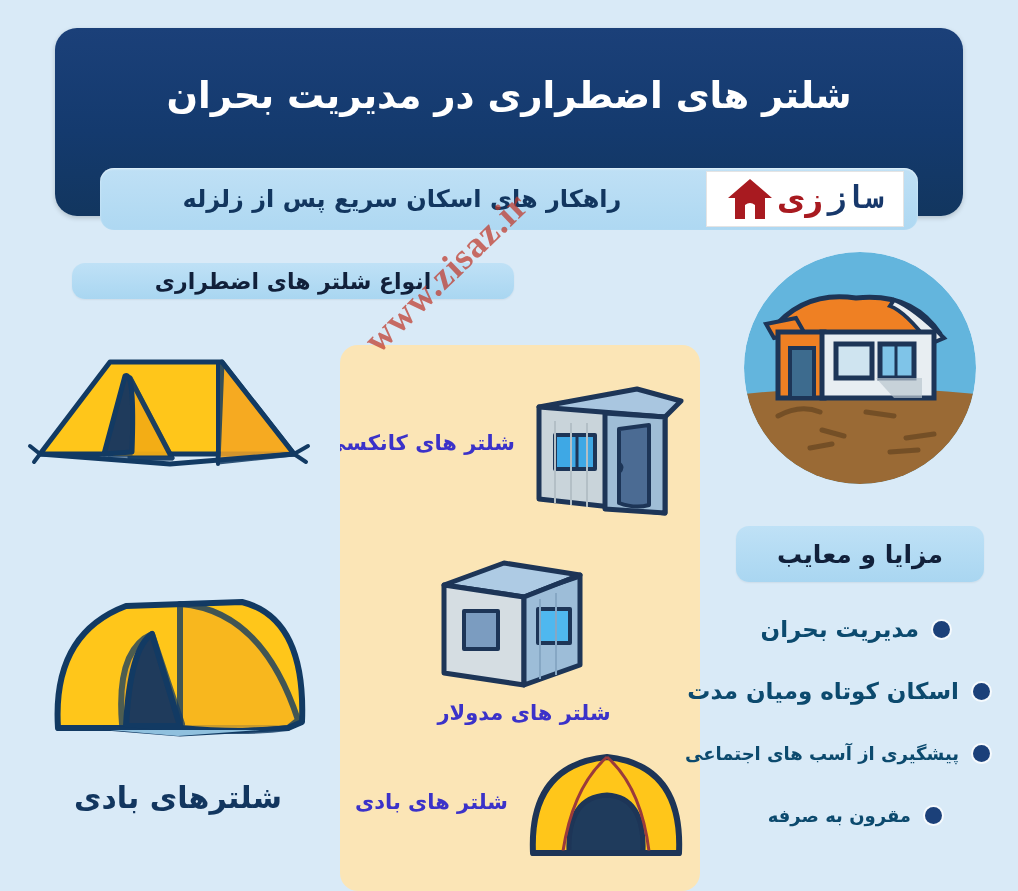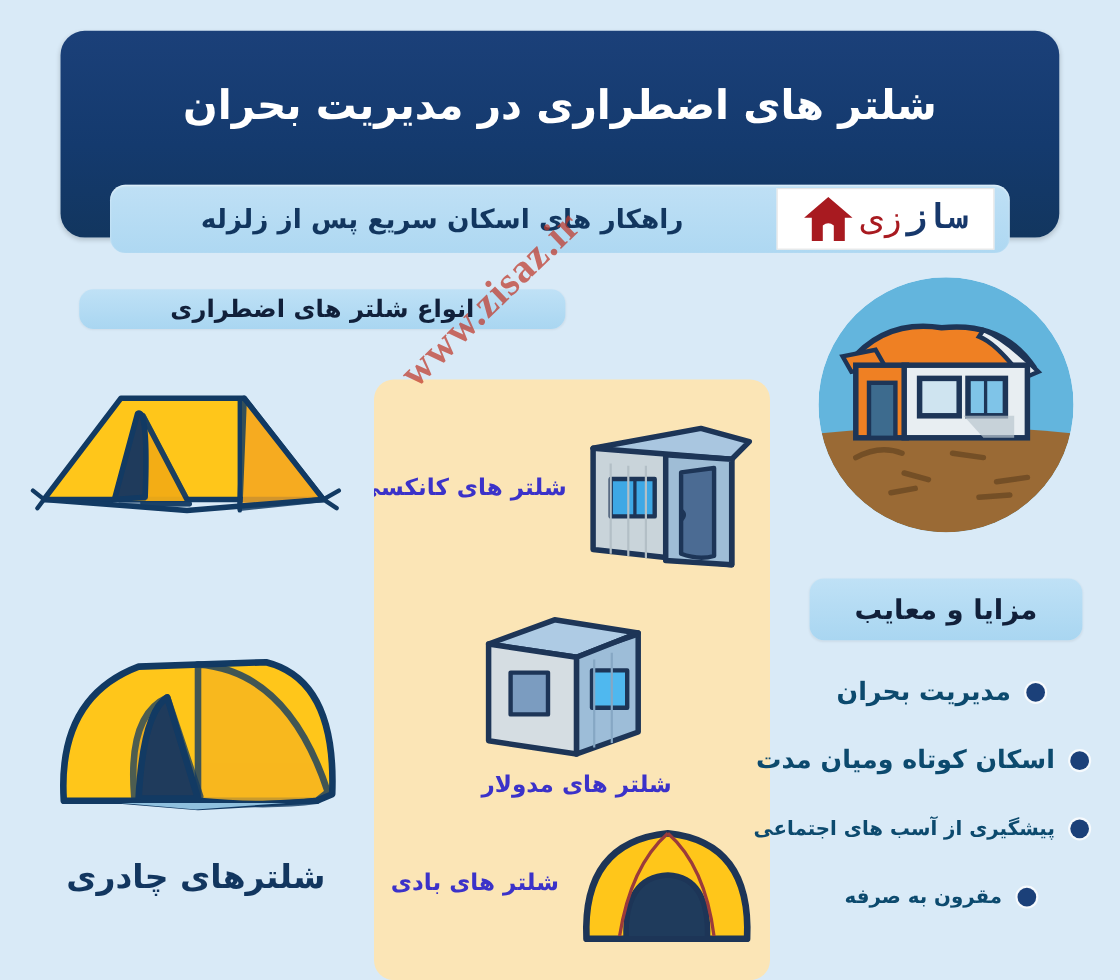--- a/index.html
+++ b/index.html
@@ -35,21 +35,21 @@
   .subtitle-text{
     color:#12365f;font-size:24px;font-weight:bold;direction:rtl;
     flex:1;text-align:center;padding-right:16px;white-space:nowrap;
   }
   
   .logo{
     width:196px;height:54px;background:#ffffff;
     display:flex;align-items:center;justify-content:center;gap:4px;
     border:1px solid #e4e4e4;flex-shrink:0;
   }
-  .logo-word-red{color:#a81a20;font-size:31px;font-weight:normal;direction:rtl;line-height:1;}
+  .logo-word-red{color:#a81a20;font-size:31px;font-weight:bold;direction:rtl;line-height:1;}
   .logo-word-navy{color:#17386b;font-size:31px;font-weight:bold;direction:rtl;line-height:1;font-family:Liberation Mono, monospace;}
   .logo-house{position:relative;width:46px;height:44px;flex-shrink:0;}
   .logo-house svg{display:block;}
 
   
   .chip{
     position:absolute;
     background:linear-gradient(180deg,#bfe1f6 0%,#a9d6f1 100%);
     border-radius:13px;
     display:flex;align-items:center;justify-content:center;
@@ -165,21 +165,21 @@
         <path d="M28 140 Q22 46 96 18 L212 14 Q276 30 272 134 L258 140 Z" fill="#ffc61a"></path>
         <path d="M150 16 Q232 22 268 132 L258 140 Q214 146 150 140 Z" fill="#f7b420" opacity="0.8"></path>
         <path d="M92 136 Q86 62 122 46 L152 136 Z" fill="#e6a521" opacity="0.75"></path>
         <path d="M96 138 Q100 60 122 46 L150 138 Z" fill="#1f3b5c"></path>
         <path d="M76 140 L150 146 L258 140" fill="none" stroke-width="5"></path>
         <path d="M80 142 L148 148 L230 142" fill="#8fc0de" stroke="none"></path>
       </g>
     </svg>
   </div>
 
-  <div class="tent-caption">شلترهای چادری</div>
+  <div class="tent-caption">شلترهای بادی</div>
 
   <div class="center-panel">
 
     <div class="center-item ci-1">
       <div class="ci-art">
         <svg width="185" height="160" viewBox="0 0 185 160">
           <g stroke="#1d3557" stroke-width="5" stroke-linejoin="round">
             <path d="M24 44 L122 26 L166 38 L150 54 L40 58 Z" fill="#a9c6e0"></path>
             <path d="M24 44 L24 136 L150 150 L150 54 Z" fill="#c9d4da"></path>
             <path d="M90 50 L90 146 L150 150 L150 54 Z" fill="#9fbdd6"></path>

